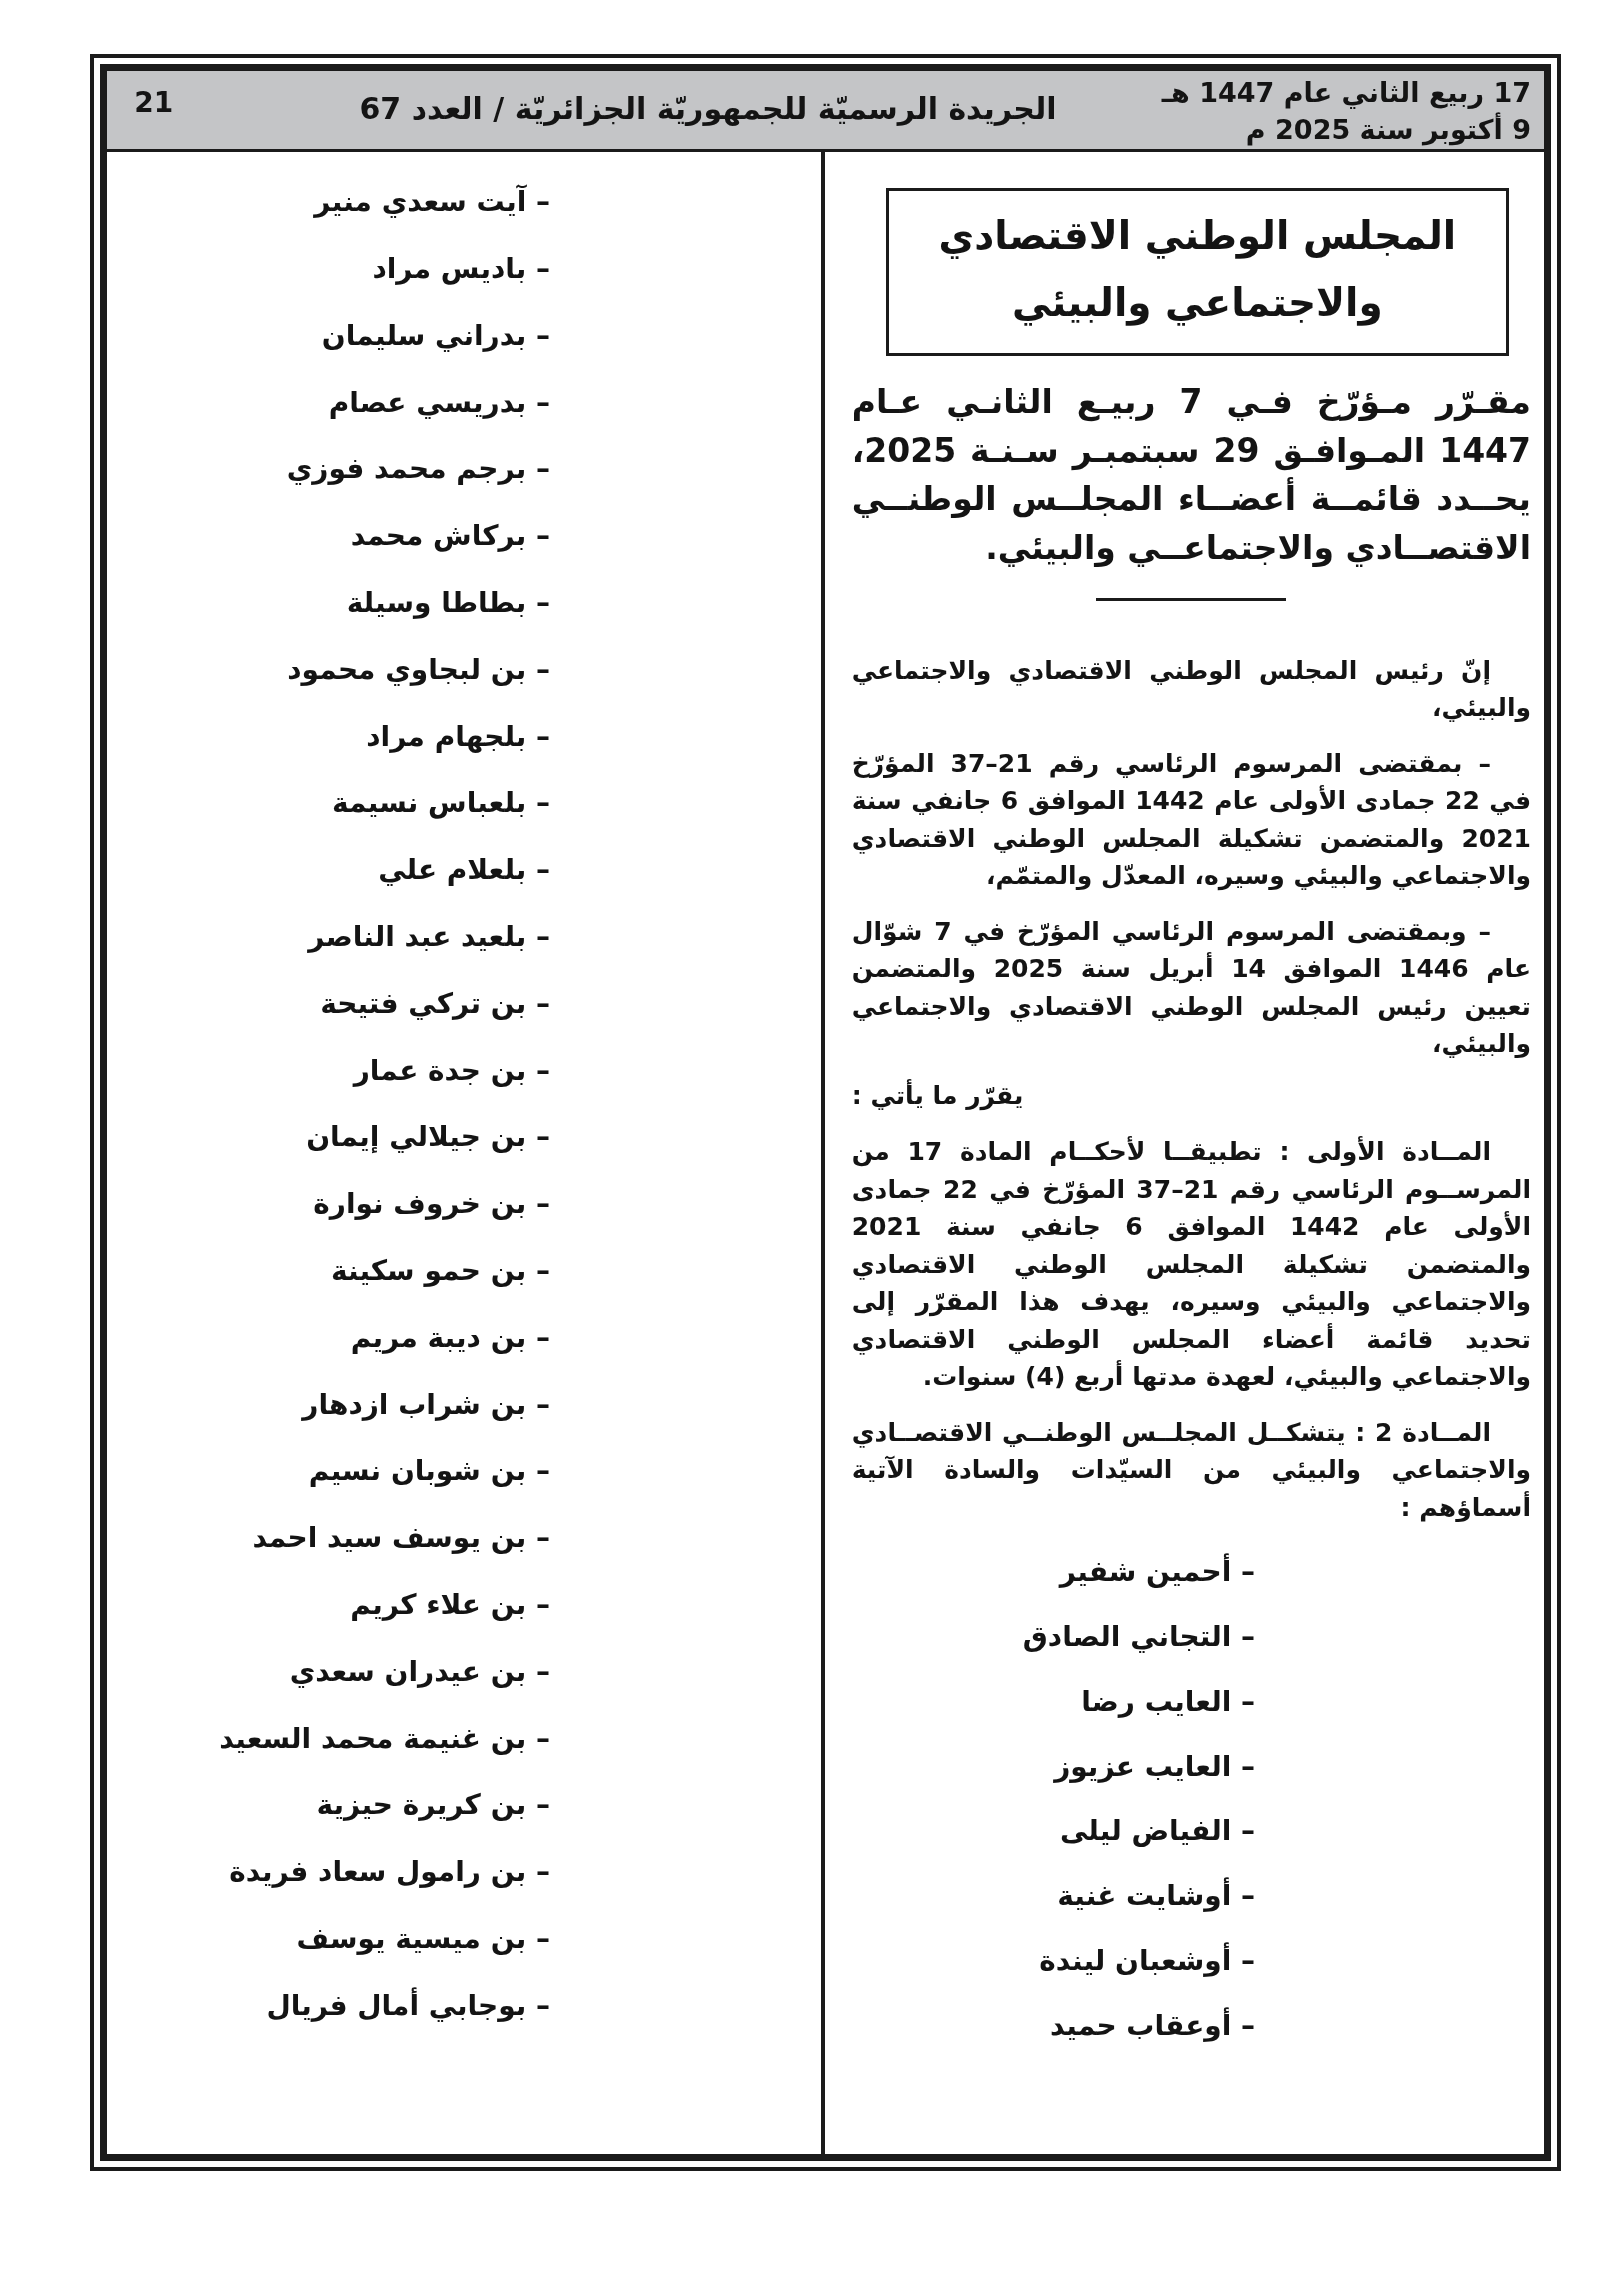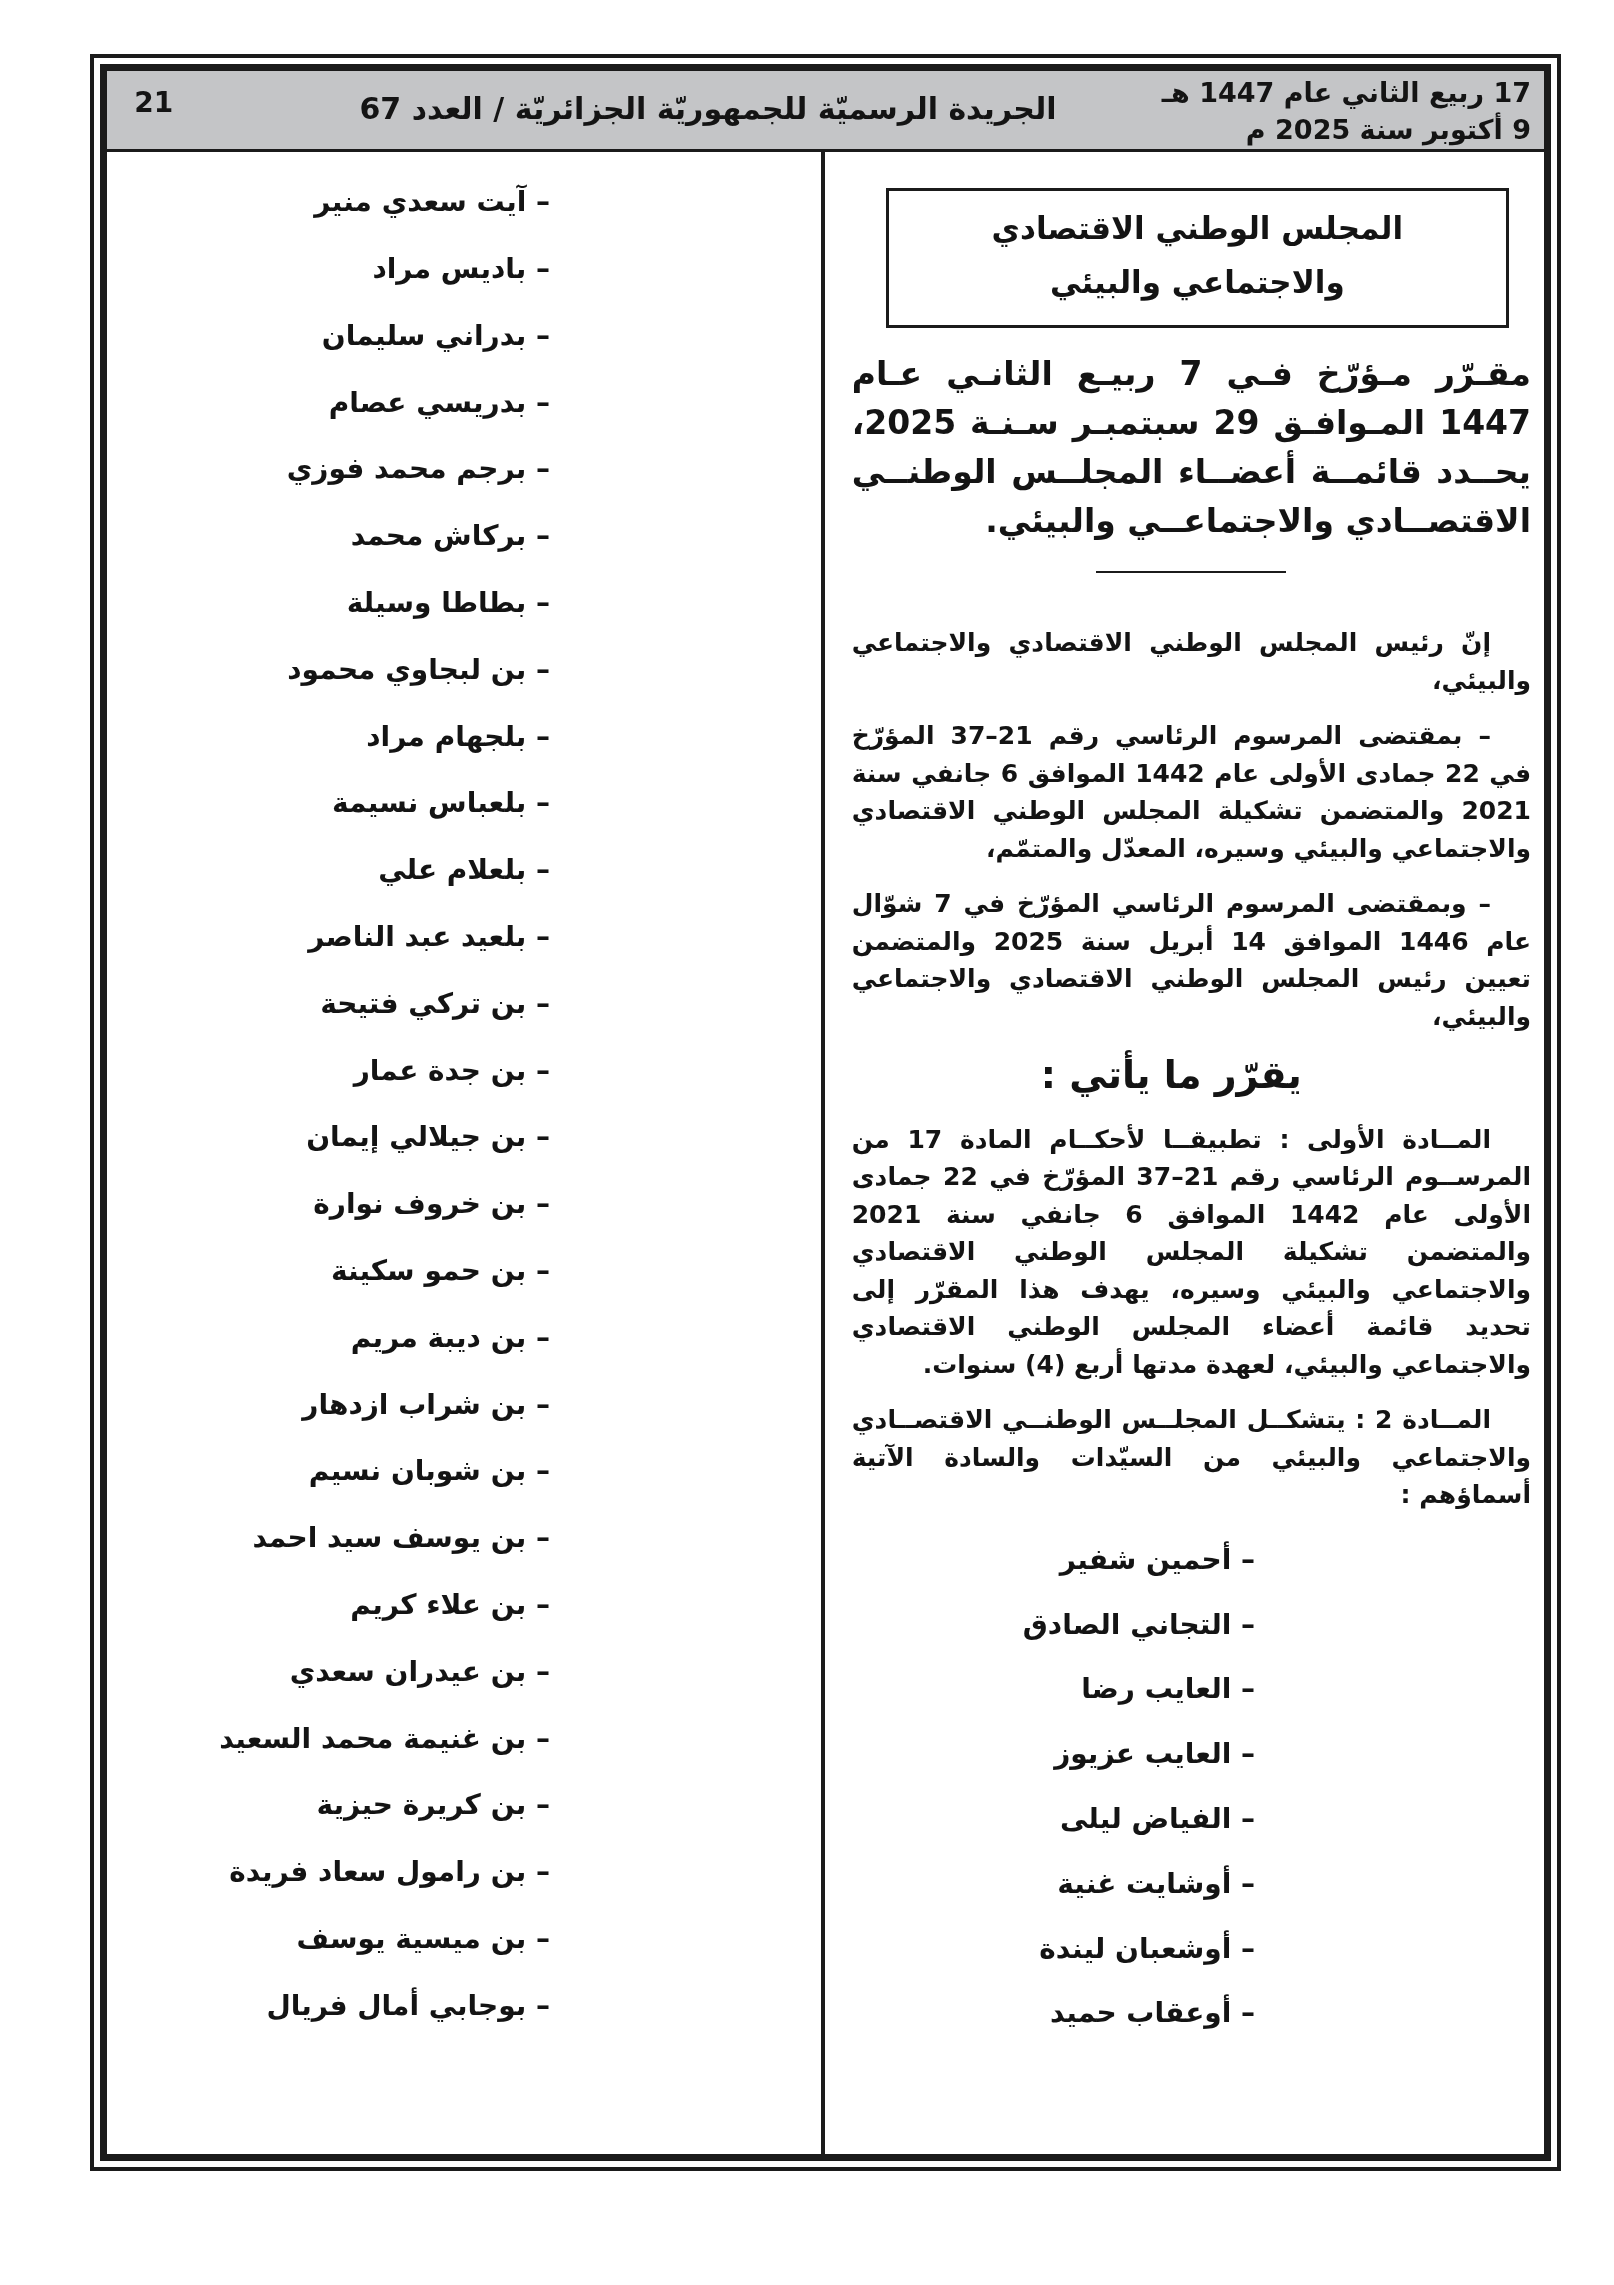--- a/index.html
+++ b/index.html
@@ -53,40 +53,40 @@
     direction: rtl;
   }
   .divider { flex: 0 0 3.6px; background: #1b1b1b; }
   .col-left { flex: 1; padding: 0 9px; direction: rtl; }
   
   .title-box {
     margin: 36px 22px 0 34px;
     border: 3.6px solid #1b1b1b;
     padding: 11px 7.2px 16.3px;
     text-align: center;
-    font-weight: bold; font-size: 31px; line-height: 1.72;
+    font-weight: bold; font-size: 39px; line-height: 1.72;
   }
   .decree-heading {
     margin: 22px 0 0;
     font-weight: bold; font-size: 33px; line-height: 1.48;
     text-align: justify; text-align-last: right;
   }
   .sep-rule {
     width: 190px; height: 2.7px; background: #1b1b1b;
     margin: 25px auto 51px;
   }
   .body-p {
     font-weight: bold; font-size: 25px; line-height: 1.5;
     text-align: justify; text-align-last: right;
     text-indent: 40px;
     margin-bottom: 18px;
   }
   .decides {
-    font-weight: bold; font-size: 38px;
-    text-indent: 40px; text-align: center;
+    font-weight: bold; font-size: 25px;
+    text-indent: 40px; text-align: left;
     margin: 7.2px 0 23.5px;
   }
   .article b { font-weight: bold; }
   
   .member-list { list-style: none; direction: rtl; }
   .member-list li {
     font-weight: bold; font-size: 28px; line-height: 1.35;
     text-align: right; white-space: nowrap;
   }
   .right-list { margin-top: 27px; padding-right: 276px; }

